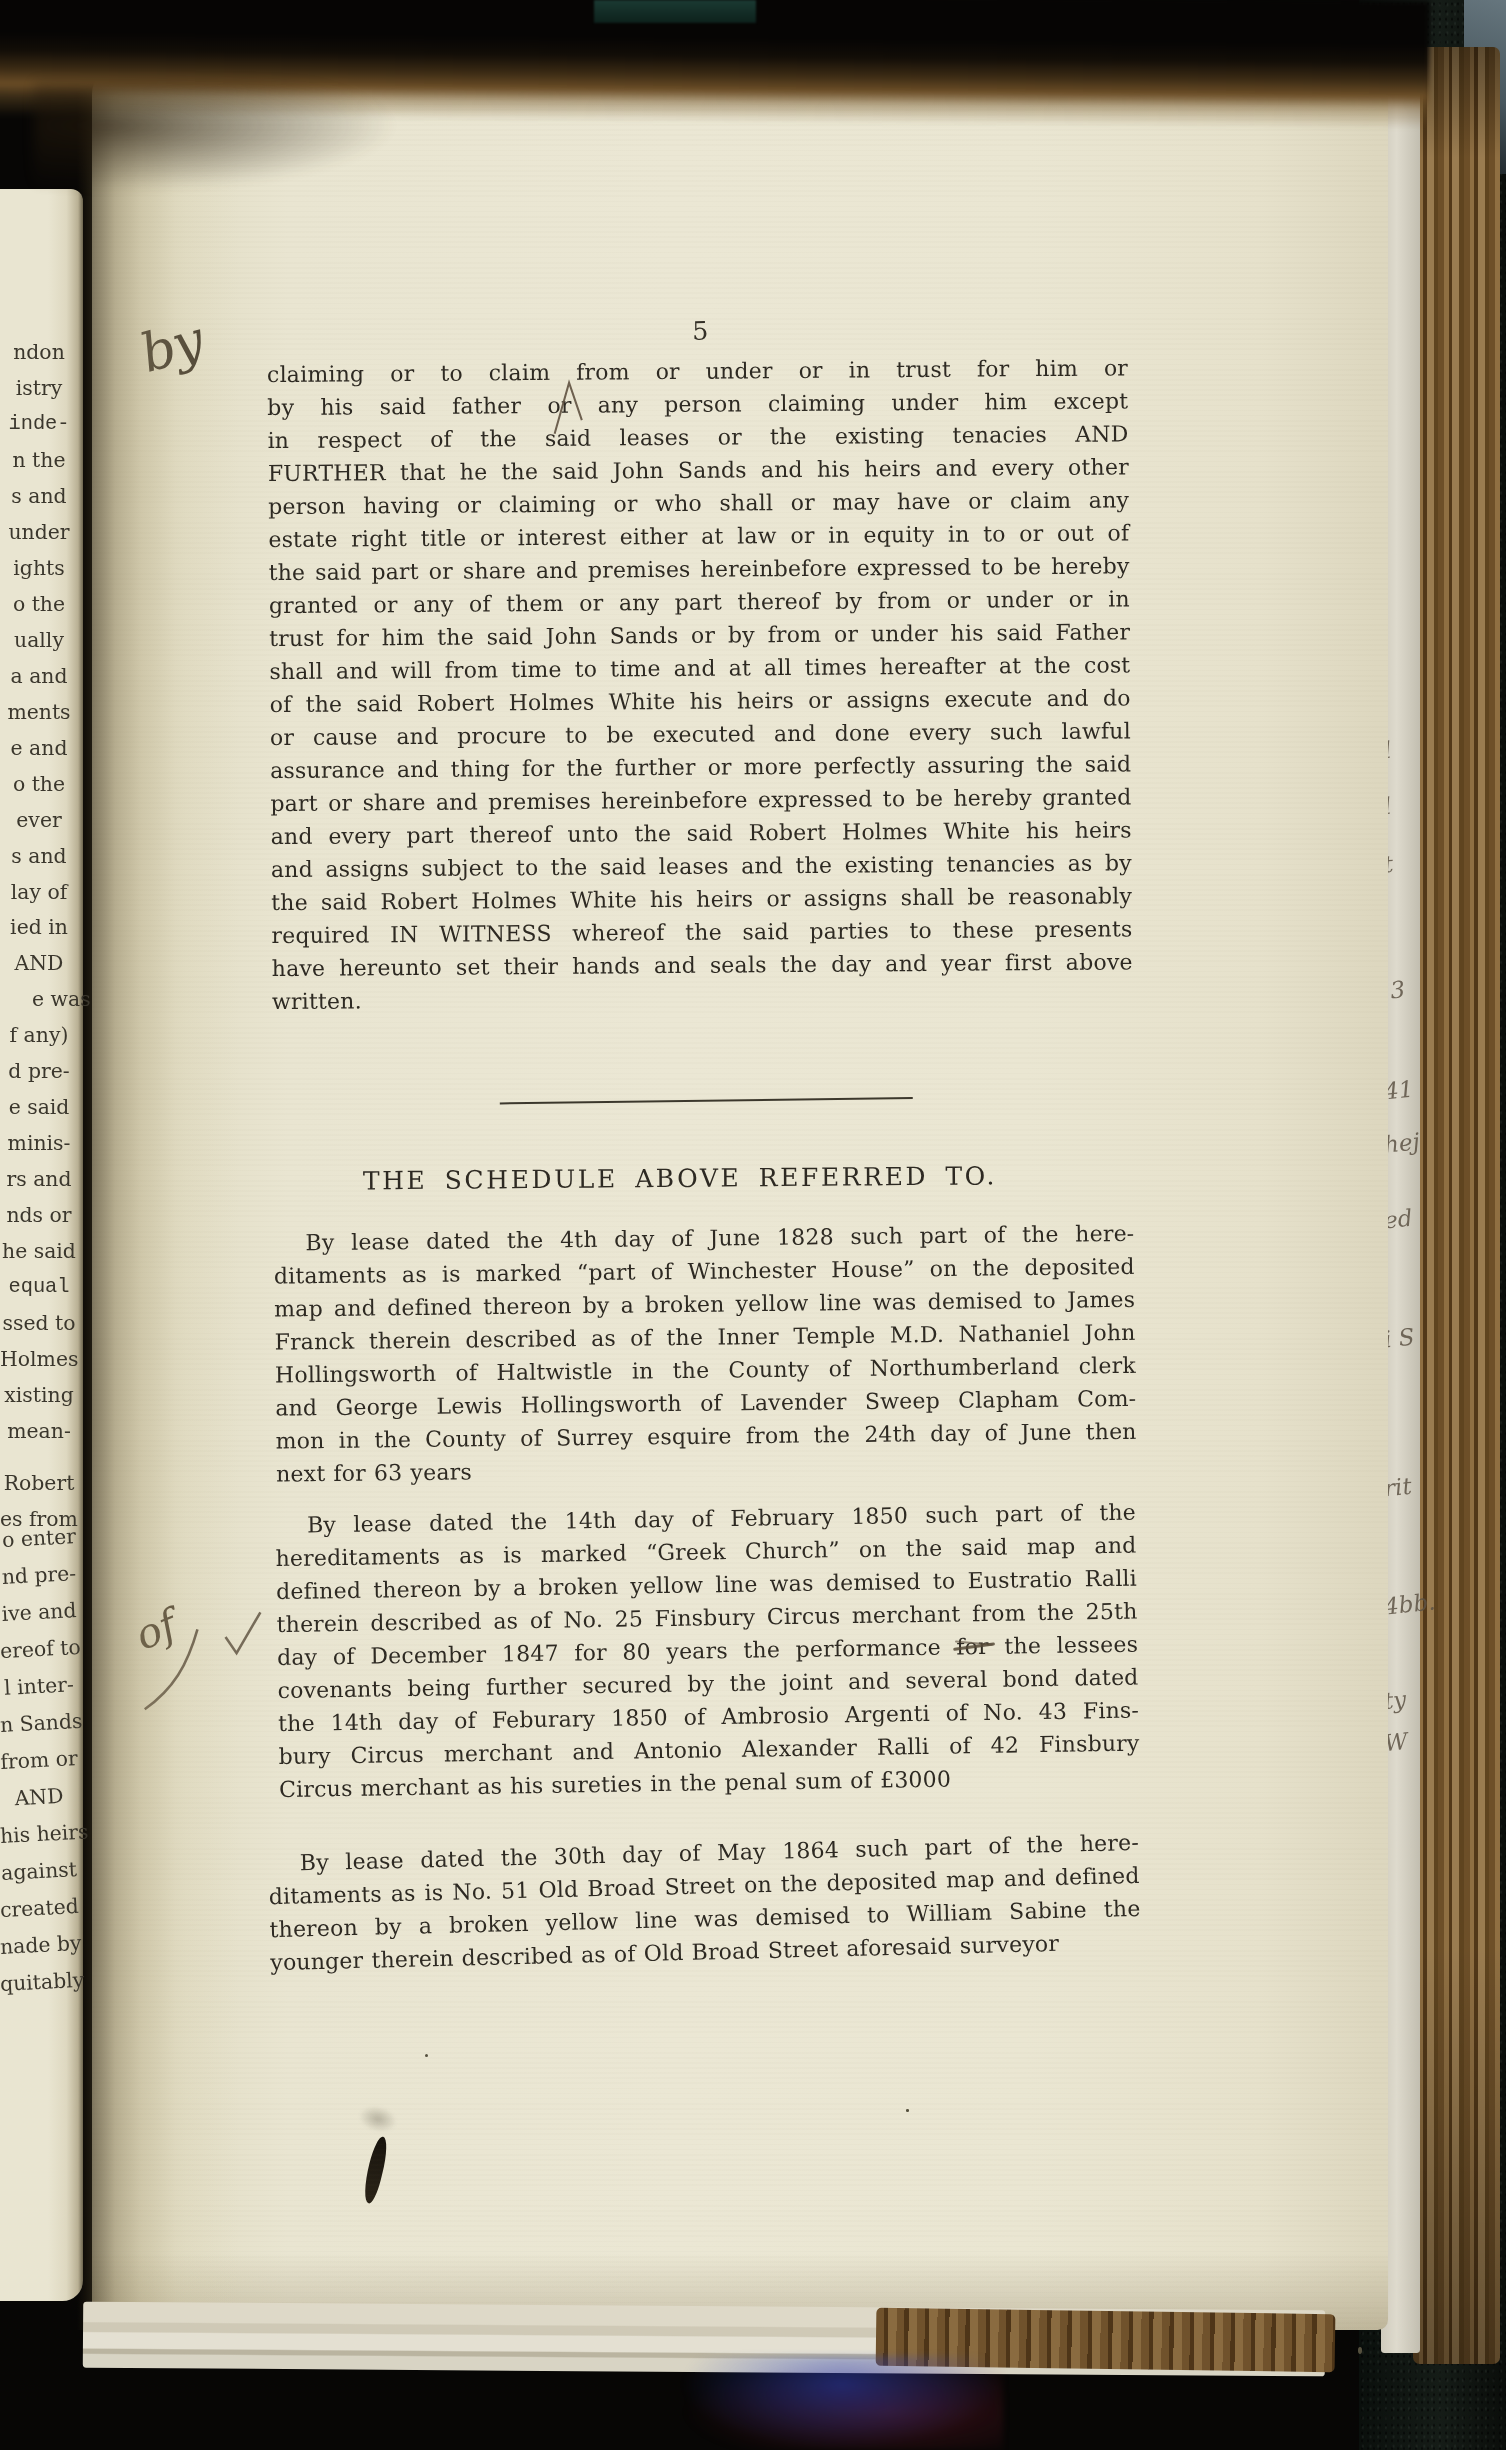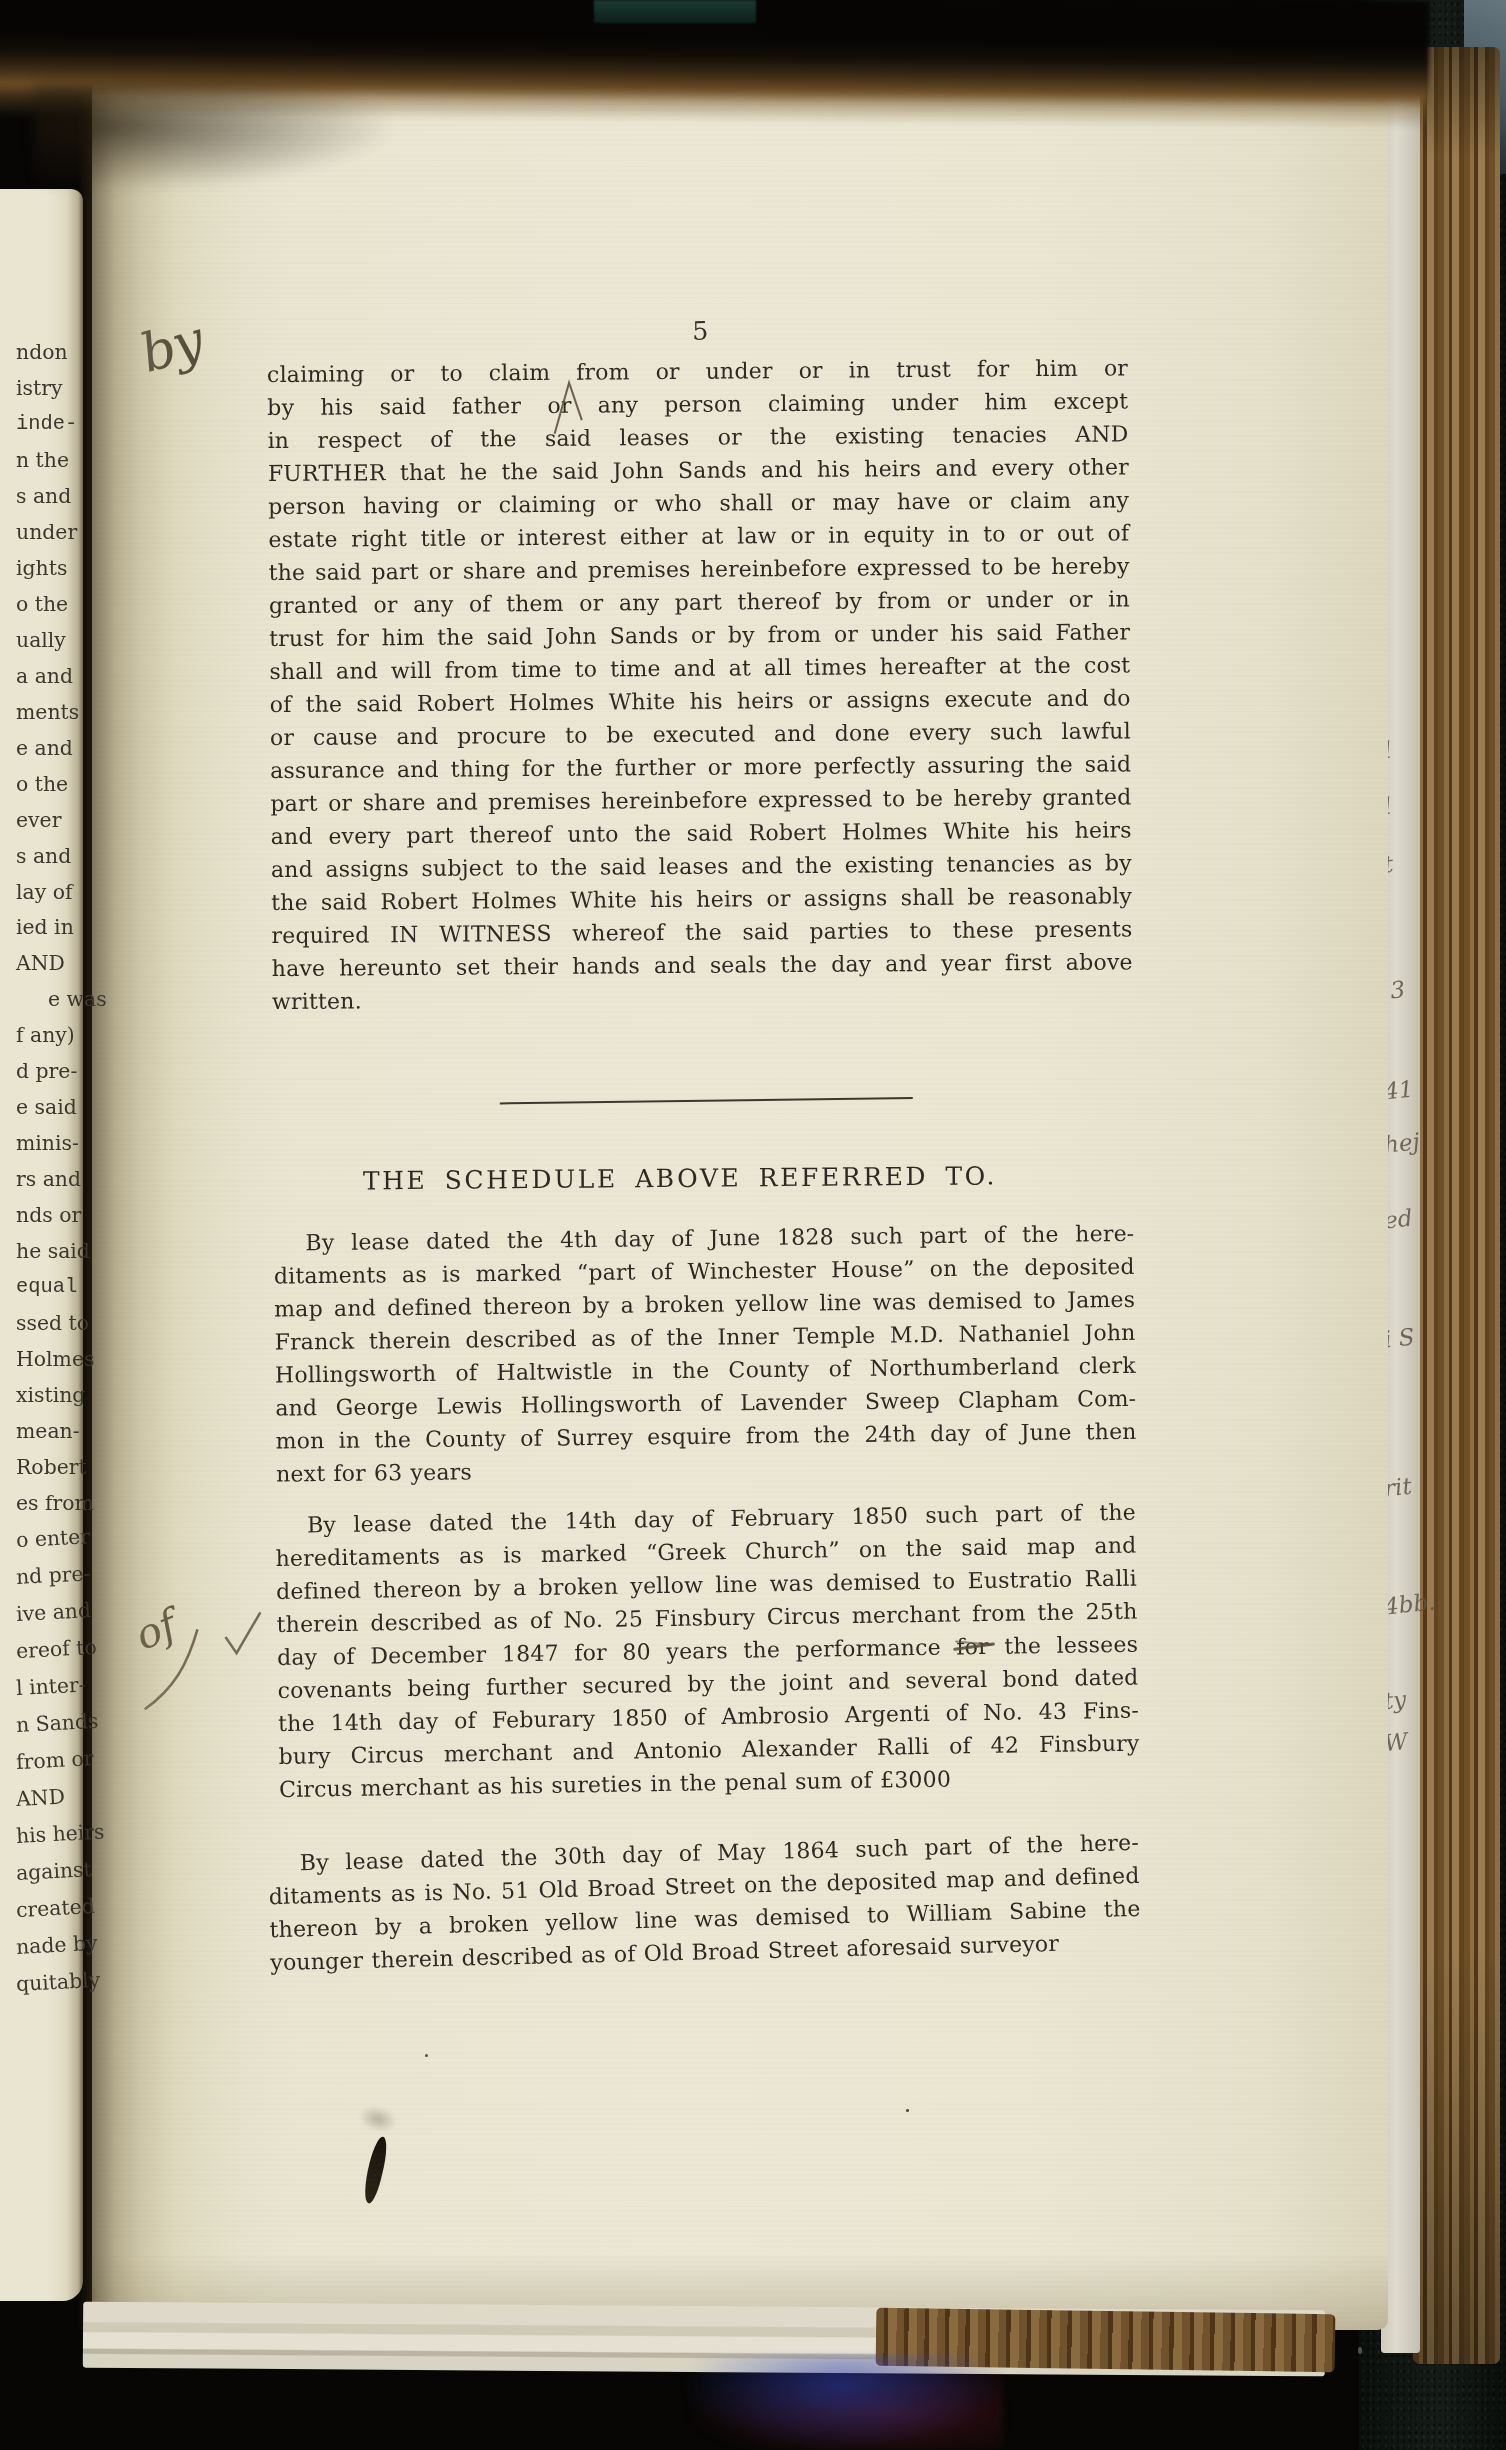--- a/index.html
+++ b/index.html
@@ -76,21 +76,21 @@
     background:radial-gradient(ellipse,rgba(90,85,70,.35),transparent 70%);filter:blur(1.7px);}
   .speck{position:absolute;border-radius:50%;background:#55503e;}
 
   
   .gutter-shadow{position:absolute;left:77px;top:68px;width:162px;height:2262px;pointer-events:none;
     background:linear-gradient(90deg,rgba(30,25,14,0) 0,rgba(30,25,14,.55) 8.5px,rgba(70,60,38,.5) 18.7px,
       rgba(130,118,86,.38) 38px,rgba(170,158,120,.25) 64px,rgba(200,190,152,.12) 98px,rgba(220,210,172,0) 100%);}
   .left-sliver{position:absolute;left:0;top:189px;width:83px;height:2112px;
     border-radius:0 12px 20.4px 0;
     background:linear-gradient(90deg,#e9e5d1 0 58%,#ded8c0 80%,#b9b094 94%,#6e664f 100%);}
-  .mgroup{position:absolute;left:16px;width:78px;text-align:left;padding-right:20px;
+  .mgroup{position:absolute;left:0;width:78px;text-align:center;padding-right:20px;
     font-size:20.4px;color:#3b372d;}
   .mword{white-space:nowrap;}
   .mg2 .mword{transform:rotate(-3deg);}
 
   
   .top-band{position:absolute;left:-8.5px;top:-5.1px;width:1437px;height:128px;
     transform:rotate(.5deg);filter:blur(2.6px);
     background:linear-gradient(180deg,#060504 0 34%,#120d07 48%,#3a2a14 62%,#6b4d26 74%,
       rgba(120,90,45,.45) 84%,rgba(120,90,45,0) 100%);}
   .corner-shadow{position:absolute;left:34px;top:81px;width:366px;height:111px;opacity:.85;
@@ -241,21 +241,21 @@
           <div class="mword" style="height: 36px; line-height: 36px;">e said</div>
           <div class="mword" style="height: 36px; line-height: 36px;">minis-</div>
           <div class="mword" style="height: 36px; line-height: 36px;">rs and</div>
           <div class="mword" style="height: 36px; line-height: 36px;">nds or</div>
           <div class="mword" style="height: 36px; line-height: 36px;">he said</div>
           <div class="mword" style="height: 36px; line-height: 36px; font-family: Liberation Mono, monospace;">equal</div>
           <div class="mword" style="height: 36px; line-height: 36px;">ssed to</div>
           <div class="mword" style="height: 36px; line-height: 36px;">Holmes</div>
           <div class="mword" style="height: 36px; line-height: 36px;">xisting</div>
           <div class="mword" style="height: 36px; line-height: 36px;">mean-</div>
-          <div class="mword" style="height: 36px; line-height: 36px;">Robert</div>
+          <div class="mword" style="height: 36px; line-height: 36px; margin-top: 16px;">Robert</div>
           <div class="mword" style="height: 36px; line-height: 36px;">es from</div>
         </div>
         <div class="mgroup mg2" style="top: 1331px;">
           <div class="mword" style="height: 37px; line-height: 37px;">o enter</div>
           <div class="mword" style="height: 37px; line-height: 37px;">nd pre-</div>
           <div class="mword" style="height: 37px; line-height: 37px;">ive and</div>
           <div class="mword" style="height: 37px; line-height: 37px;">ereof to</div>
           <div class="mword" style="height: 37px; line-height: 37px;">l inter-</div>
           <div class="mword" style="height: 37px; line-height: 37px;">n Sands</div>
           <div class="mword" style="height: 37px; line-height: 37px;">from or</div>

